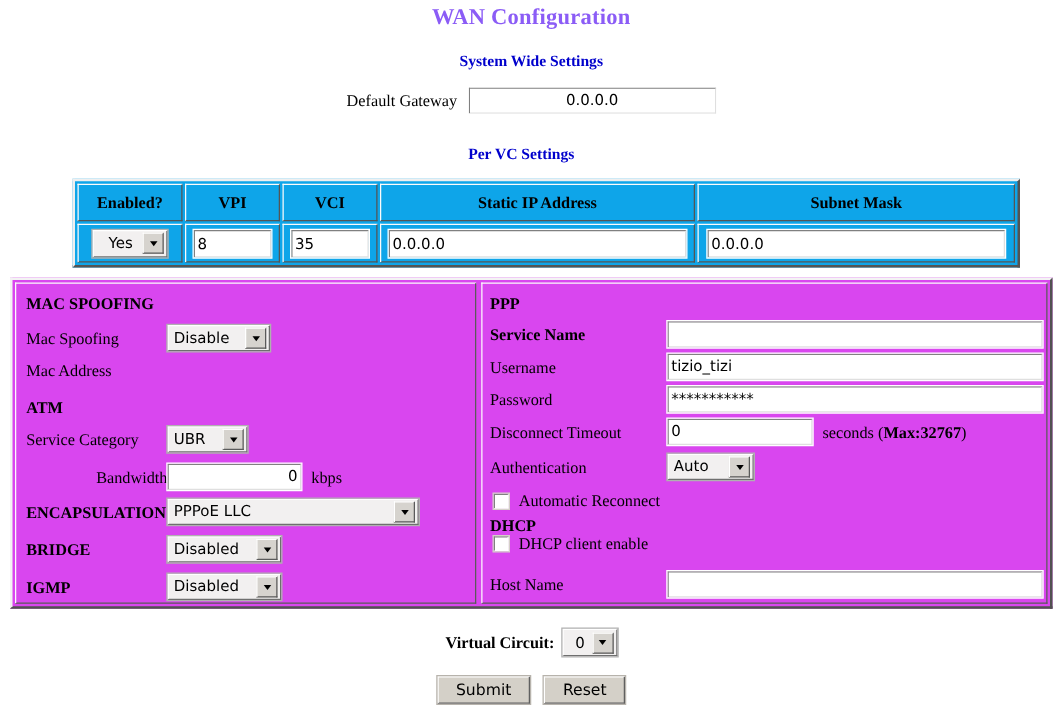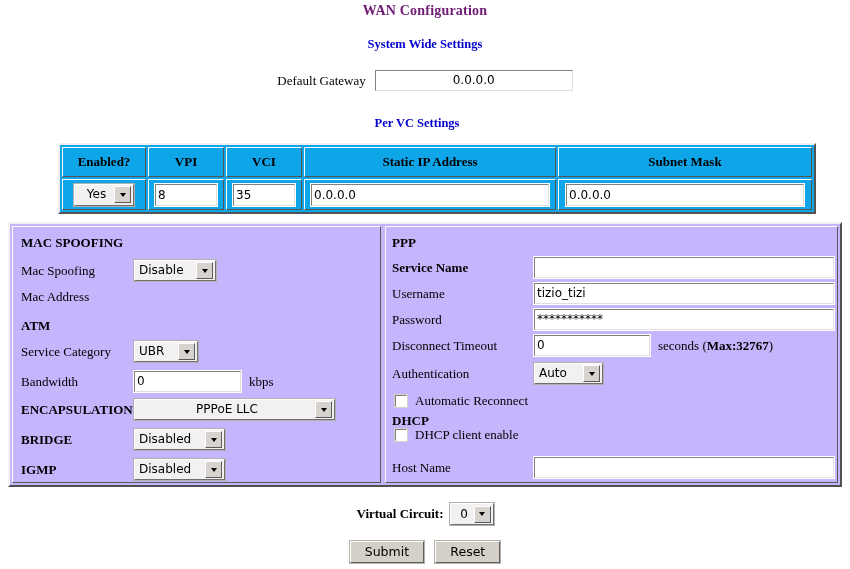--- a/index.html
+++ b/index.html
@@ -14,23 +14,23 @@
     position: relative;
     font-family: "Liberation Serif", "DejaVu Serif", serif;
     font-size: 13px;
     color: #000000;
     overflow: hidden;
   }
 
   
   .page-title {
     text-align: center;
-    color: #701a75;
+    color: #8b5cf6;
     font-weight: bold;
-    font-size: 14px;
+    font-size: 18px;
     margin: 0;
     padding-top: 3px;
     letter-spacing: .2px;
   }
   .sub-title {
     text-align: center;
     color: #0000cc;
     font-weight: bold;
     font-size: 12.5px;
     margin: 0;
@@ -206,21 +206,21 @@
     top: 222px;
     width: 834px;
     height: 265px;
     border: 2px outset #dadada;
     border-top-color: #f3f3f3;
     border-left-color: #f3f3f3;
     border-right-color: #a5a5a5;
     border-bottom-color: #a5a5a5;
     box-sizing: border-box;
     display: flex;
-    background: #c4b5fd;
+    background: #d946ef;
   }
   .pane {
     border: 1px outset #e2e2e2;
     border-top-color: #fcfcfc;
     border-left-color: #fcfcfc;
     border-right-color: #aeaeae;
     border-bottom-color: #aeaeae;
     box-sizing: border-box;
     margin: 2px;
     position: relative;
@@ -349,29 +349,29 @@
     <div class="frow" style="left:8px; top:114px;">
       <span class="flabel" style="width:113px;">Service Category</span>
       <span class="tsel" style="width:64px;">
         <span class="selval">UBR</span>
         <span class="arrowbtn">
             <i></i>
           </span>
       </span>
     </div>
 
-    <div class="frow" style="left:8px; top:144px;">
+    <div class="frow" style="left:8px; top:144px;text-align:right;">
       <span class="flabel" style="width:113px;">Bandwidth</span>
       <span class="tinput" style="width:107px; height:21px; line-height:17px;">0</span>
       <span class="unit">kbps</span>
     </div>
 
     <div class="frow" style="left:8px; top:172px;">
       <span class="flabel b" style="width:113px;">ENCAPSULATION</span>
-      <span class="tsel" style="width:201px;text-align:center;">
+      <span class="tsel" style="width:201px;">
         <span class="selval">PPPoE LLC</span>
         <span class="arrowbtn">
             <i></i>
           </span>
       </span>
     </div>
 
     <div class="frow" style="left:8px; top:202px;">
       <span class="flabel b" style="width:113px;">BRIDGE</span>
       <span class="tsel" style="width:91px;">

